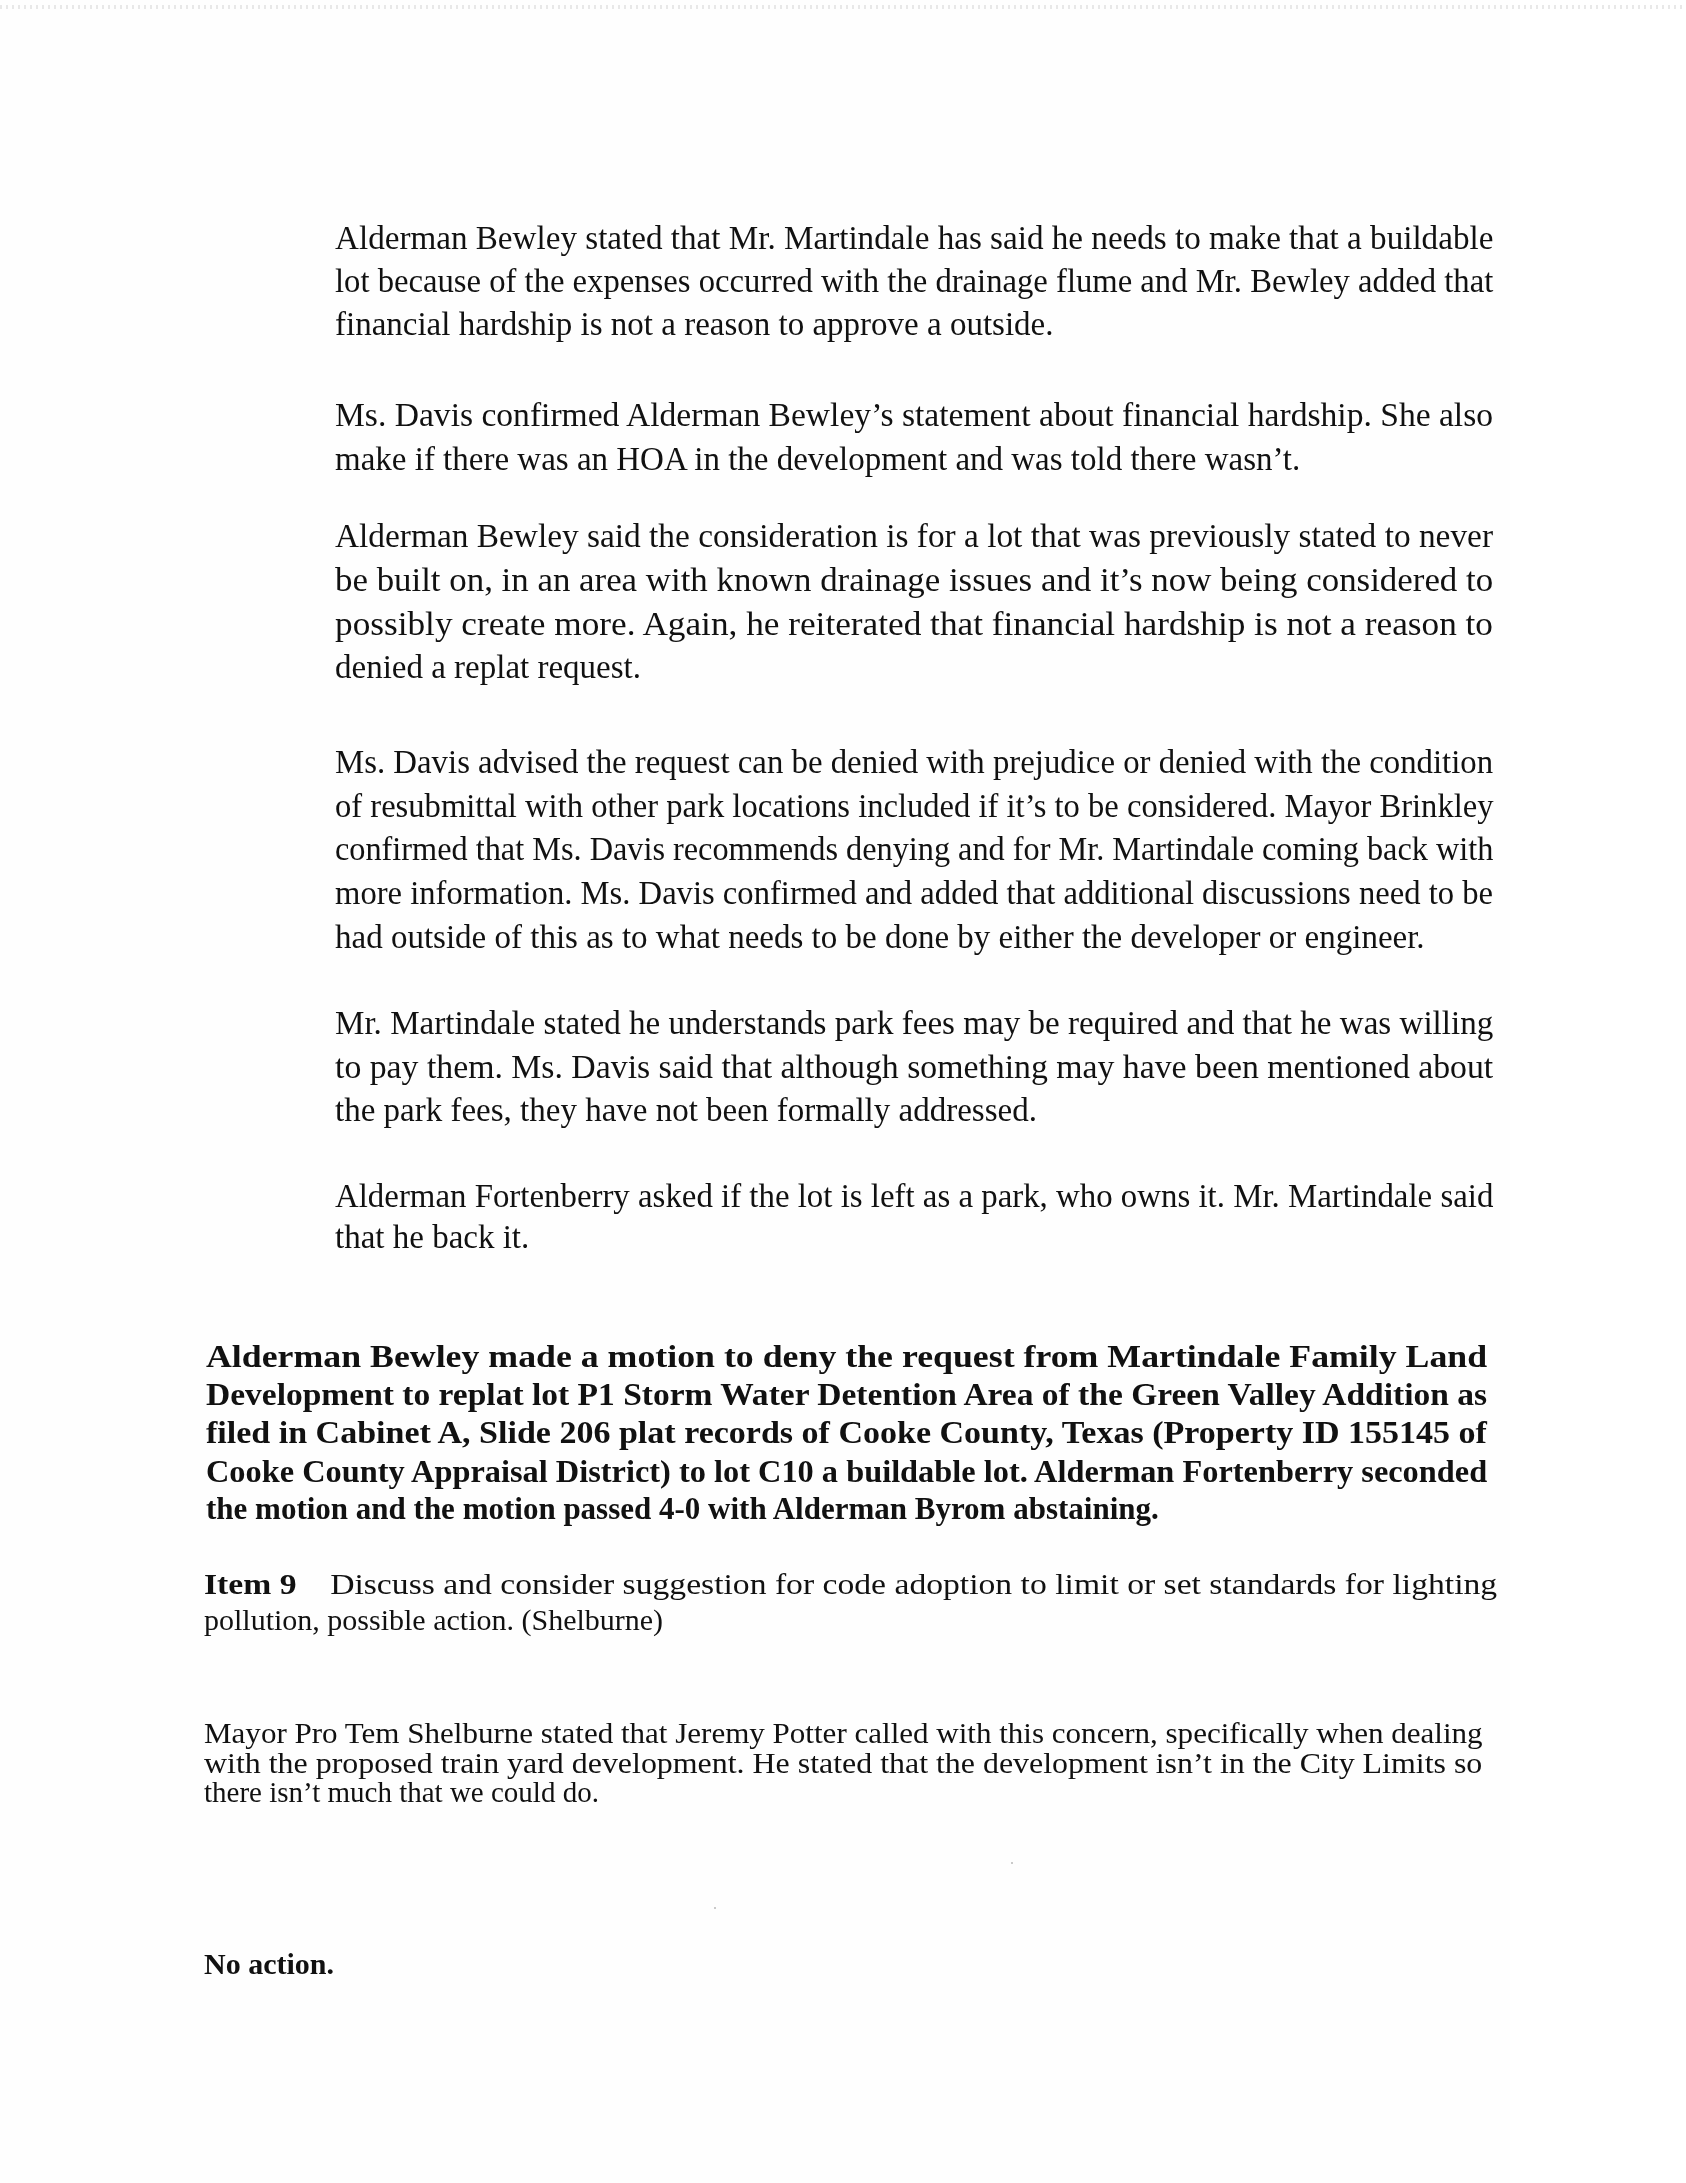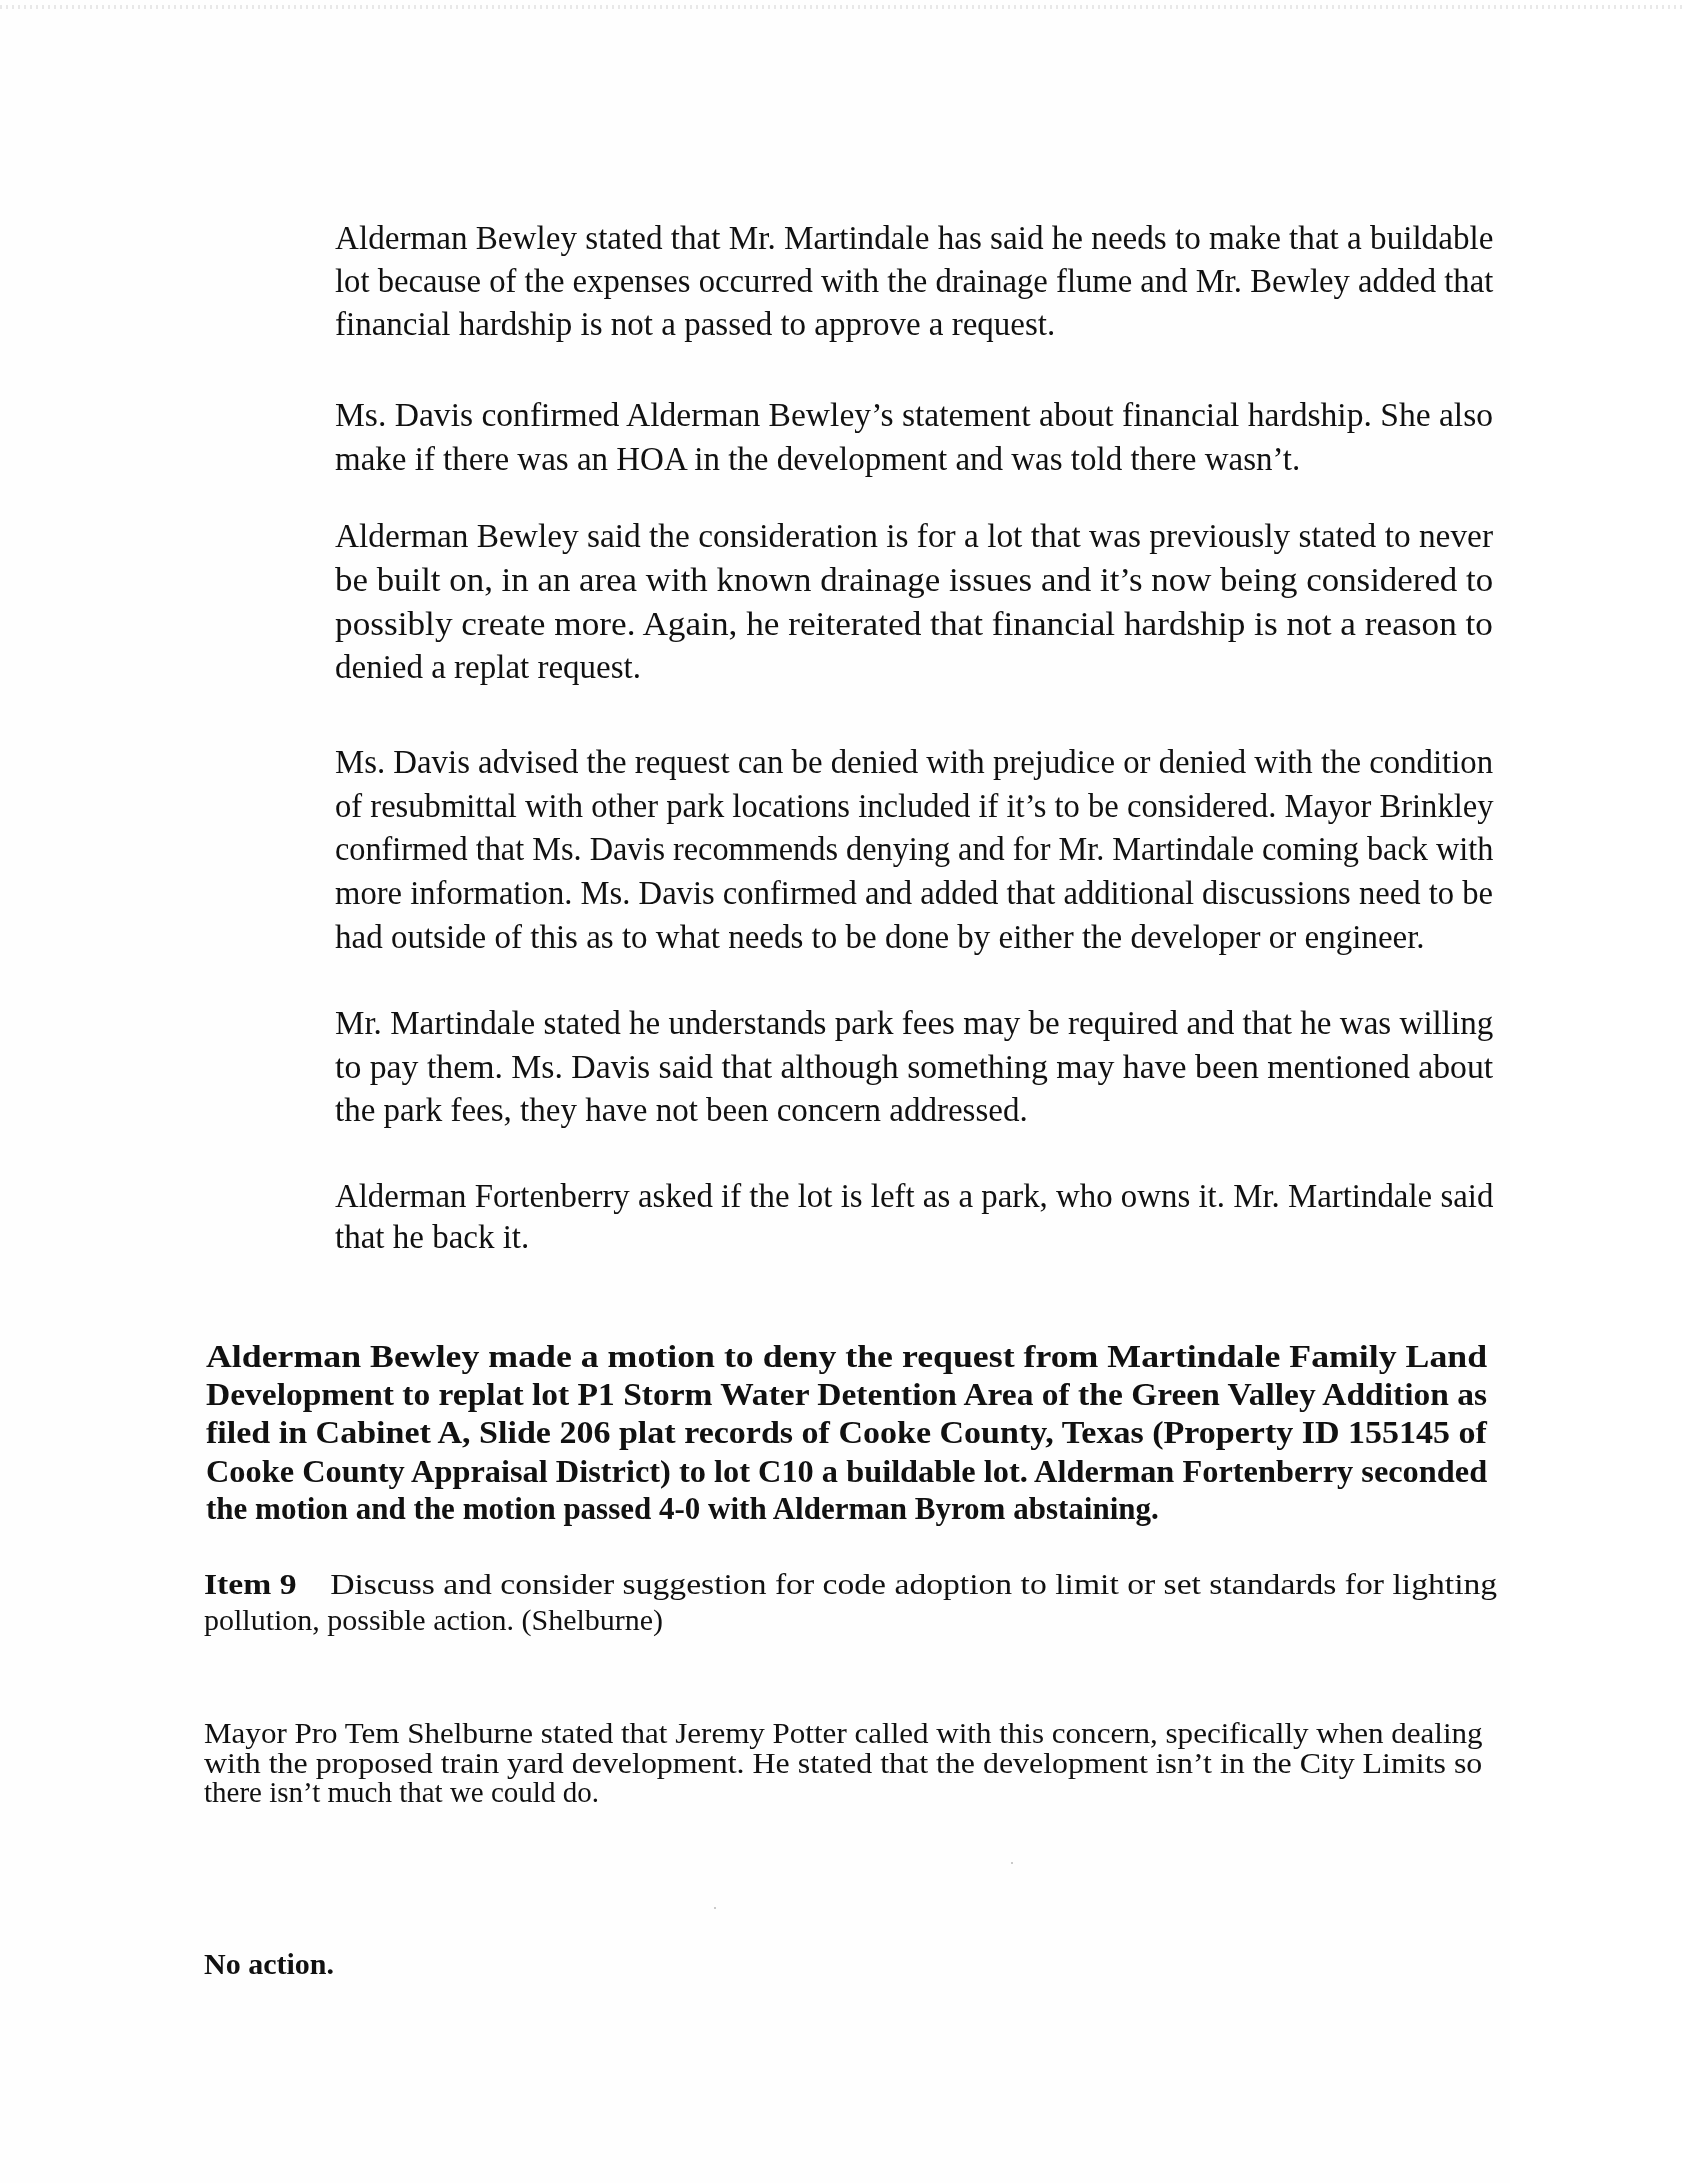--- a/index.html
+++ b/index.html
@@ -19,21 +19,21 @@
 </style>
 </head>
 <body>
 
 <div class="page">
   <div class="scanline"></div>
 
   <div class="para" style="left:335px;top:0;width:1161px;">
     <div class="line reg50 j" style="top: 222px; transform: scaleX(1.004);">Alderman Bewley stated that Mr. Martindale has said he needs to make that a buildable</div>
     <div class="line reg50 j" style="top: 265px; transform: scaleX(0.9898);">lot because of the expenses occurred with the drainage flume and Mr. Bewley added that</div>
-    <div class="line reg50" style="top: 308px; transform: scaleX(1);">financial hardship is not a passed to approve a request.</div>
+    <div class="line reg50" style="top: 308px; transform: scaleX(1);">financial hardship is not a reason to approve a outside.</div>
   </div>
 
   <div class="para" style="left:335px;top:0;width:1161px;">
     <div class="line reg50 j" style="top: 399px; transform: scaleX(1.0174);">Ms. Davis confirmed Alderman Bewley’s statement about financial hardship. She also</div>
     <div class="line reg50" style="top: 443px; transform: scaleX(1);">make if there was an HOA in the development and was told there wasn’t.</div>
   </div>
 
   <div class="para" style="left:335px;top:0;width:1161px;">
     <div class="line reg50 j" style="top: 520px; transform: scaleX(1.0109);">Alderman Bewley said the consideration is for a lot that was previously stated to never</div>
     <div class="line reg50 j" style="top: 564px; transform: scaleX(1.0566);">be built on, in an area with known drainage issues and it’s now being considered to</div>
@@ -45,21 +45,21 @@
     <div class="line reg50 j" style="top: 746px; transform: scaleX(0.9943);">Ms. Davis advised the request can be denied with prejudice or denied with the condition</div>
     <div class="line reg50 j" style="top: 790px; transform: scaleX(0.9876);">of resubmittal with other park locations included if it’s to be considered. Mayor Brinkley</div>
     <div class="line reg50 j" style="top: 833px; transform: scaleX(0.9783);">confirmed that Ms. Davis recommends denying and for Mr. Martindale coming back with</div>
     <div class="line reg50 j" style="top: 877px; transform: scaleX(0.9887);">more information. Ms. Davis confirmed and added that additional discussions need to be</div>
     <div class="line reg50" style="top: 921px; transform: scaleX(1);">had outside of this as to what needs to be done by either the developer or engineer.</div>
   </div>
 
   <div class="para" style="left:335px;top:0;width:1161px;">
     <div class="line reg50 j" style="top: 1007px; transform: scaleX(1.0023);">Mr. Martindale stated he understands park fees may be required and that he was willing</div>
     <div class="line reg50 j" style="top: 1051px; transform: scaleX(1.0233);">to pay them. Ms. Davis said that although something may have been mentioned about</div>
-    <div class="line reg50" style="top: 1094px; transform: scaleX(1);">the park fees, they have not been concern addressed.</div>
+    <div class="line reg50" style="top: 1094px; transform: scaleX(1);">the park fees, they have not been formally addressed.</div>
   </div>
 
   <div class="para" style="left:335px;top:0;width:1161px;">
     <div class="line reg50 j" style="top: 1180px; transform: scaleX(0.996);">Alderman Fortenberry asked if the lot is left as a park, who owns it. Mr. Martindale said</div>
     <div class="line reg50" style="top: 1221px; transform: scaleX(1);">that he back it.</div>
   </div>
 
   <div class="para" style="left:206px;top:0;width:1284px;">
     <div class="line bold47 j" style="top: 1341px; transform: scaleX(1.1546);">Alderman Bewley made a motion to deny the request from Martindale Family Land</div>
     <div class="line bold47 j" style="top: 1379px; transform: scaleX(1.0807);">Development to replat lot P1 Storm Water Detention Area of the Green Valley Addition as</div>

